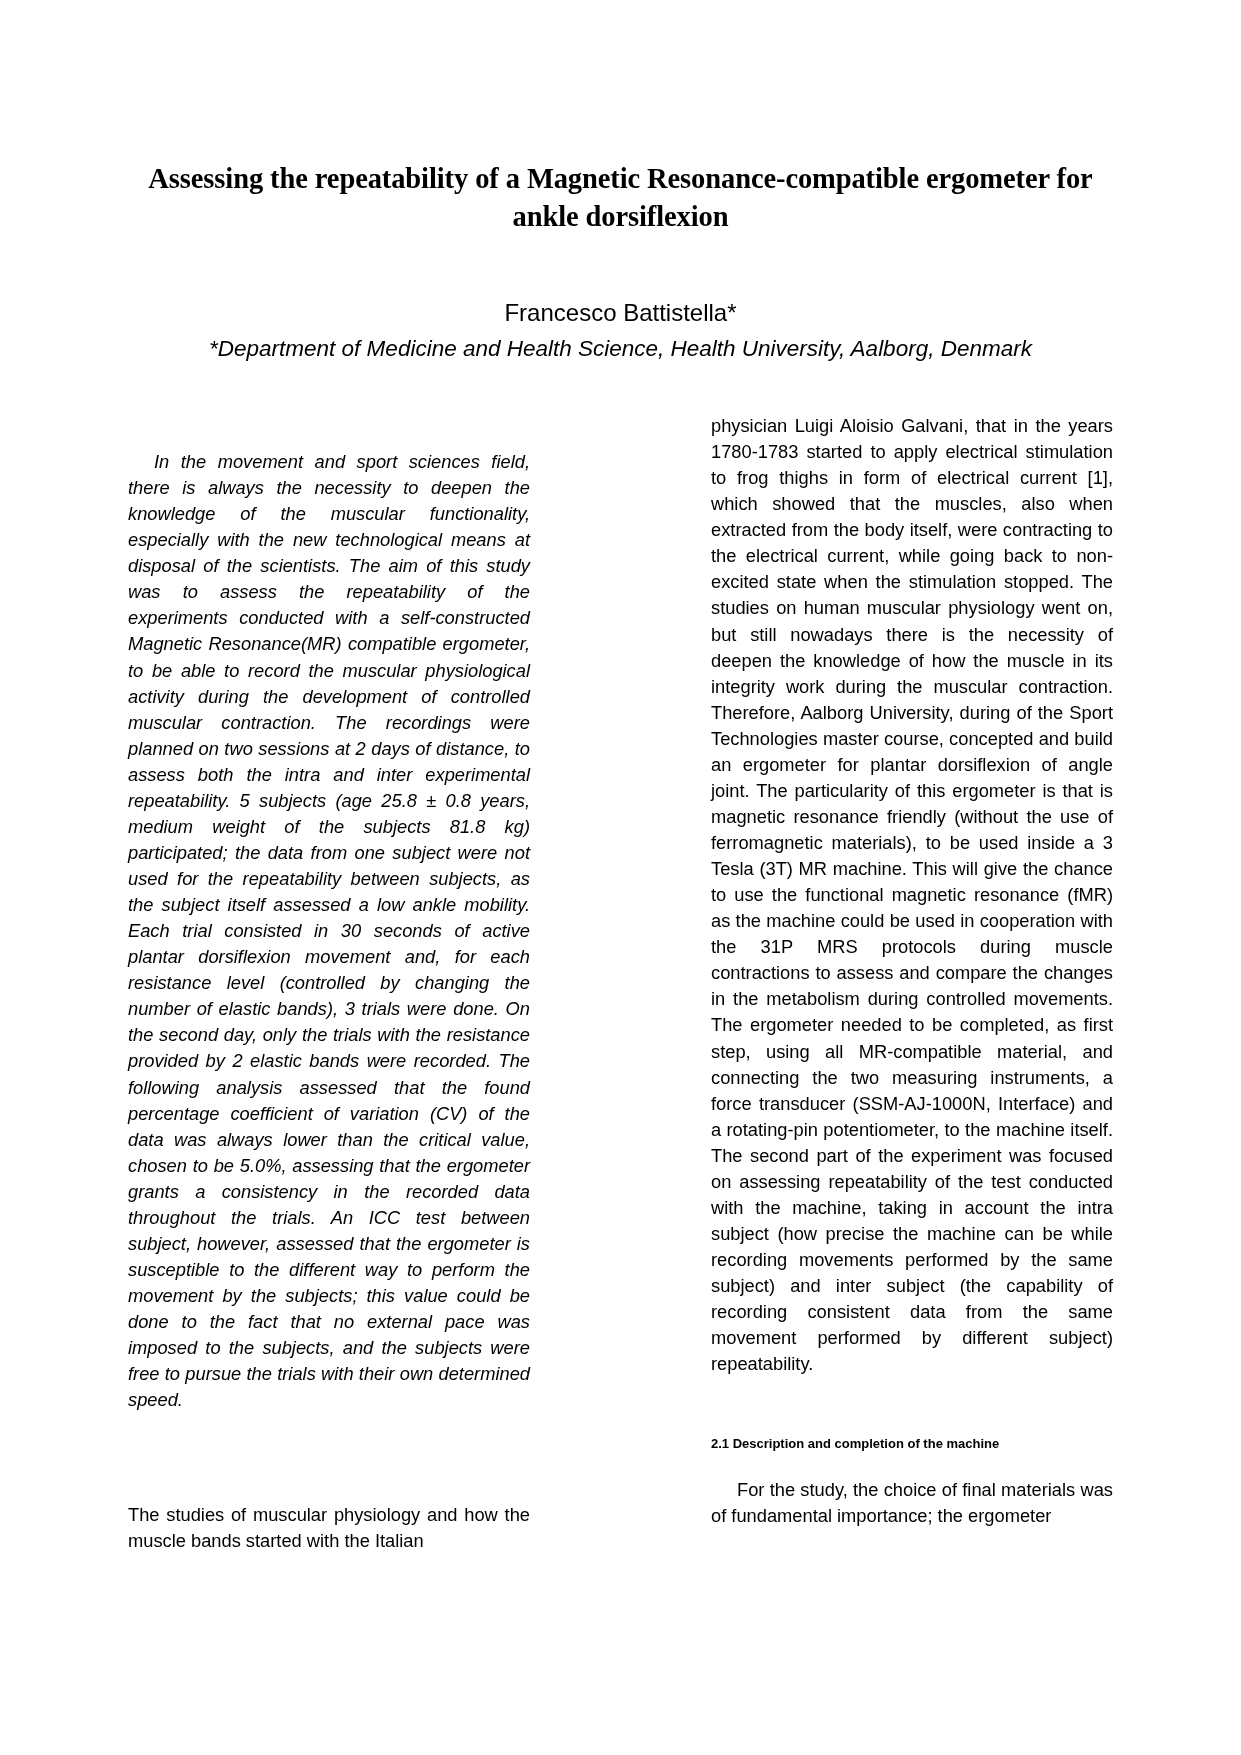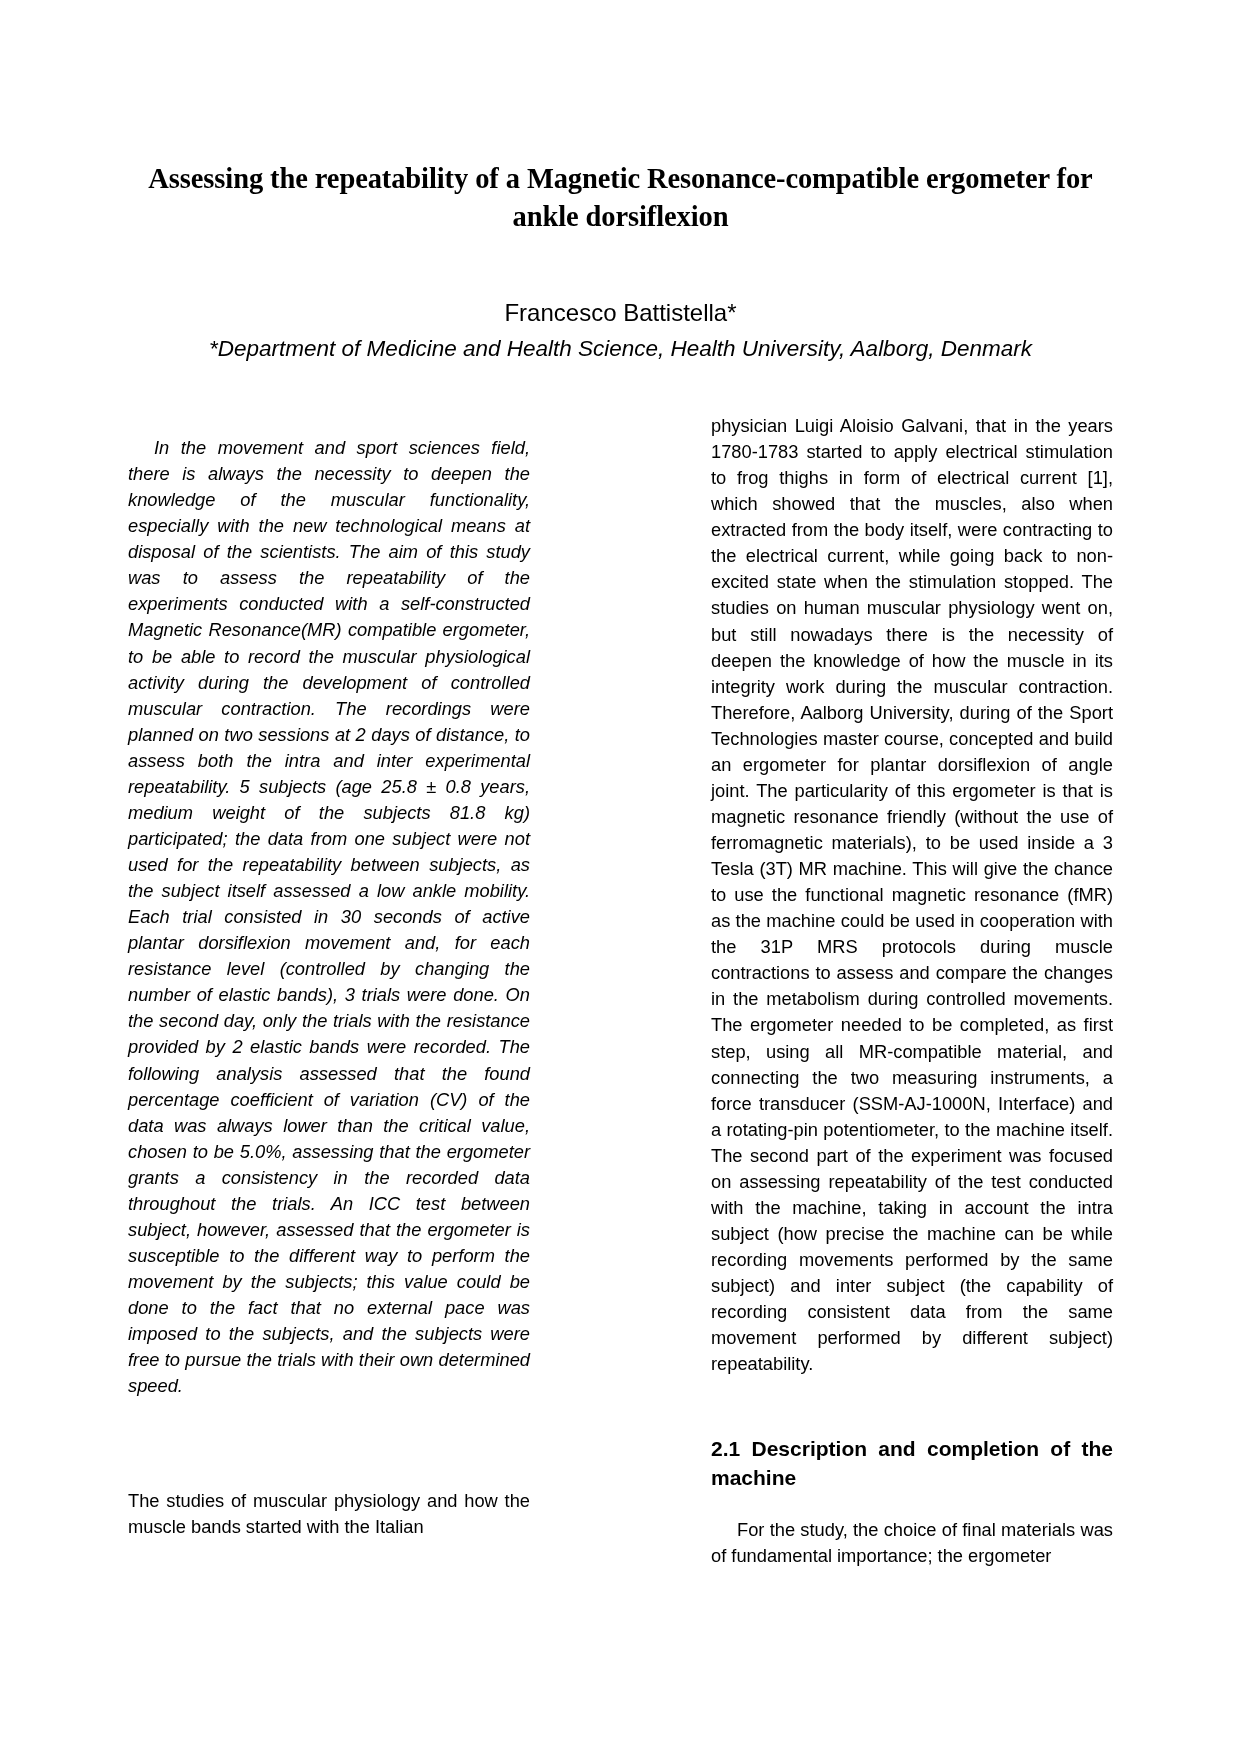--- a/index.html
+++ b/index.html
@@ -85,39 +85,39 @@
   p.body-text {
     font-family: "Liberation Sans", sans-serif;
     font-size: 18.3px;
     line-height: 1.425;
     text-align: justify;
     margin: 0;
     hyphens: none;
   }
   p.abstract-text {
     font-style: italic;
-    margin-top: 22px;
+    margin-top: 36px;
     text-indent: 26px;
   }
   p.indent {
     text-indent: 26px;
   }
 
   h2.section-heading {
     font-family: "Liberation Sans", sans-serif;
     font-weight: bold;
     font-size: 21.5px;
     line-height: 1.3;
     text-align: left;
     margin: 0;
   }
   h3.subsection-heading {
     font-family: "Liberation Sans", sans-serif;
     font-weight: bold;
-    font-size: 21px;
+    font-size: 13px;
     line-height: 1.38;
     text-align: justify;
     margin: 0;
   }
 
   .sp-intro { height: 62px; }
   .sp-after-intro { height: 27px; }
   .sp-before-mm { height: 32px; }
   .sp-after-mm { height: 26px; }
   .sp-after-sub { height: 24px; }

